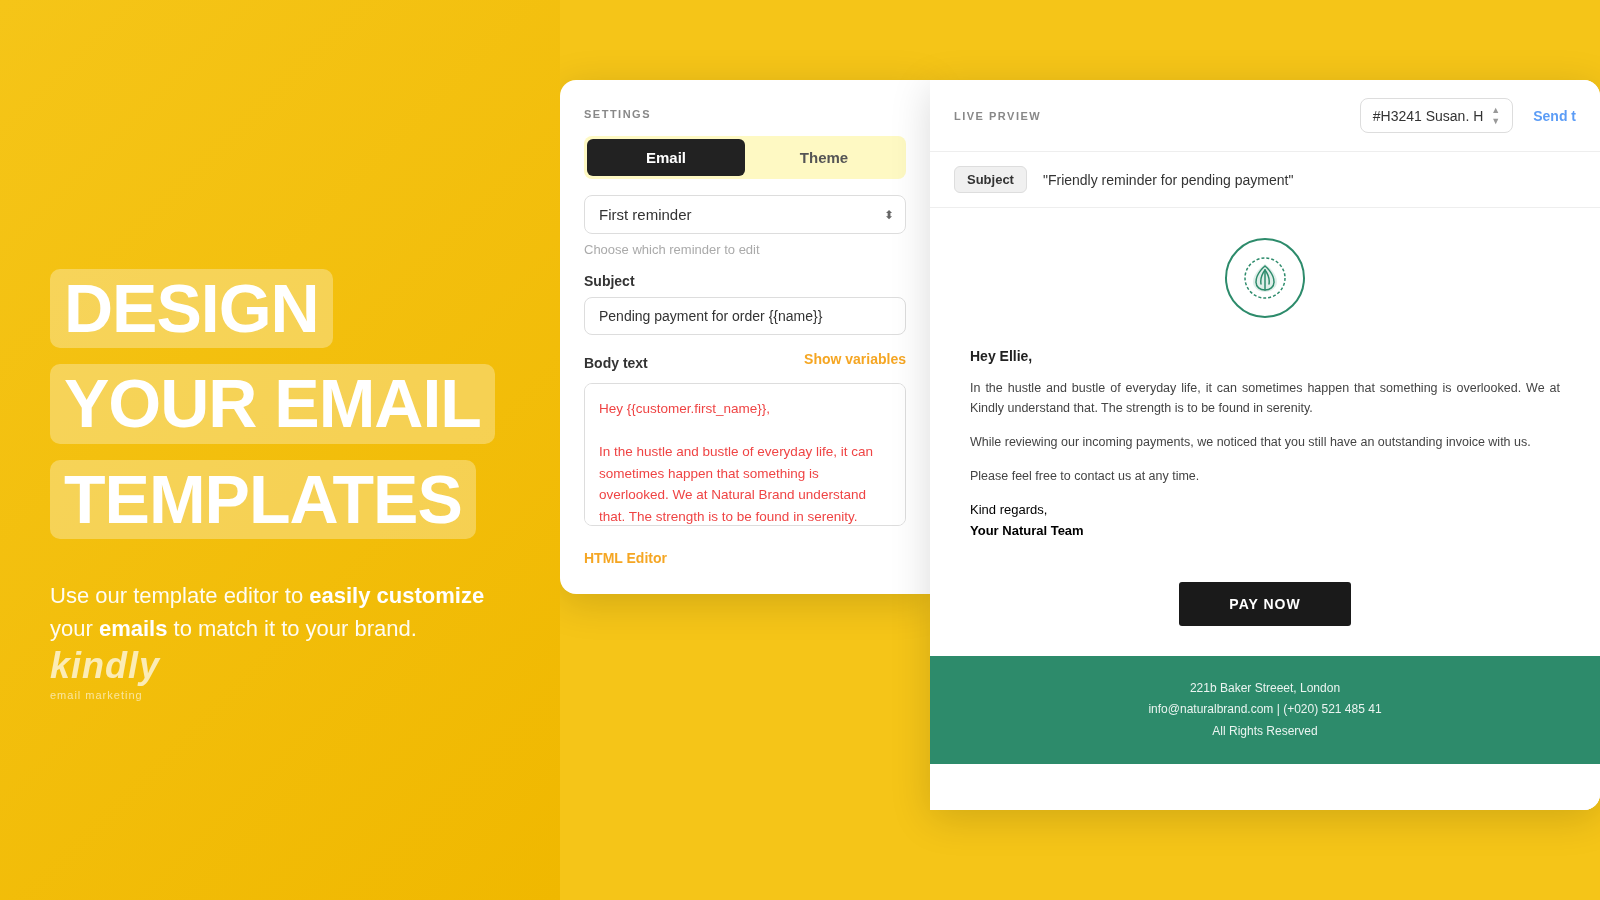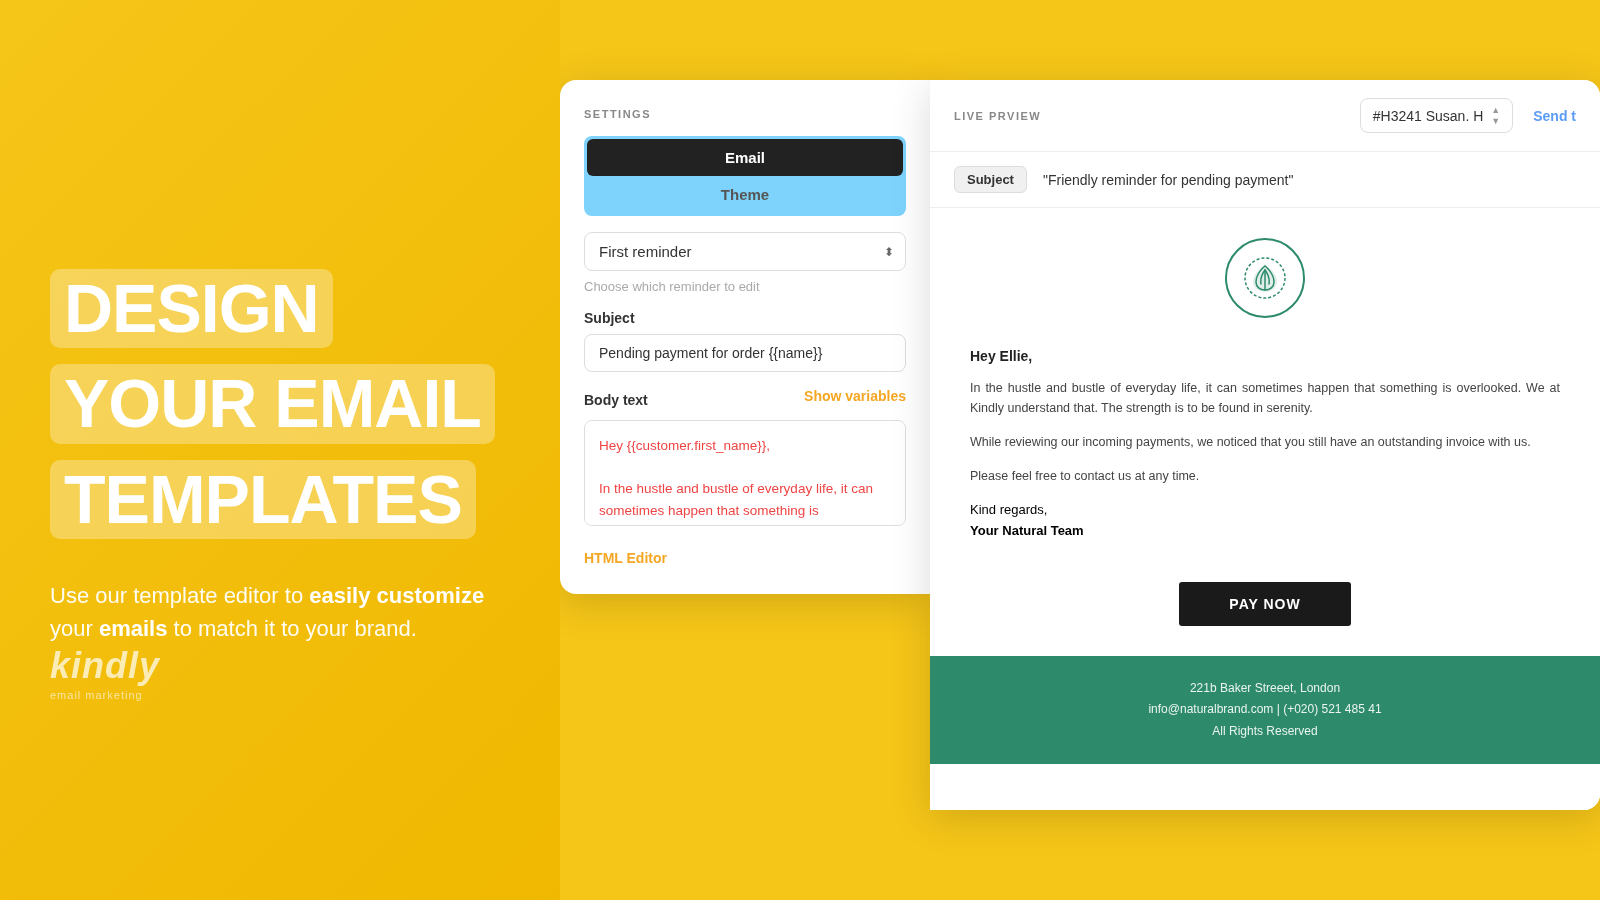--- a/index.html
+++ b/index.html
@@ -101,24 +101,23 @@
       font-size: 11px;
       font-weight: 700;
       color: #888;
       letter-spacing: 1.5px;
       text-transform: uppercase;
     }
 
     
     .tab-switcher {
       display: flex;
-      background: #7dd3fc;
+      background: #fef9c3;
       border-radius: 8px;
       padding: 3px;
-      flex-direction: column;
     }
 
     .tab-btn {
       flex: 1;
       padding: 10px 0;
       border: none;
       border-radius: 6px;
       font-size: 15px;
       font-weight: 600;
       cursor: pointer;

